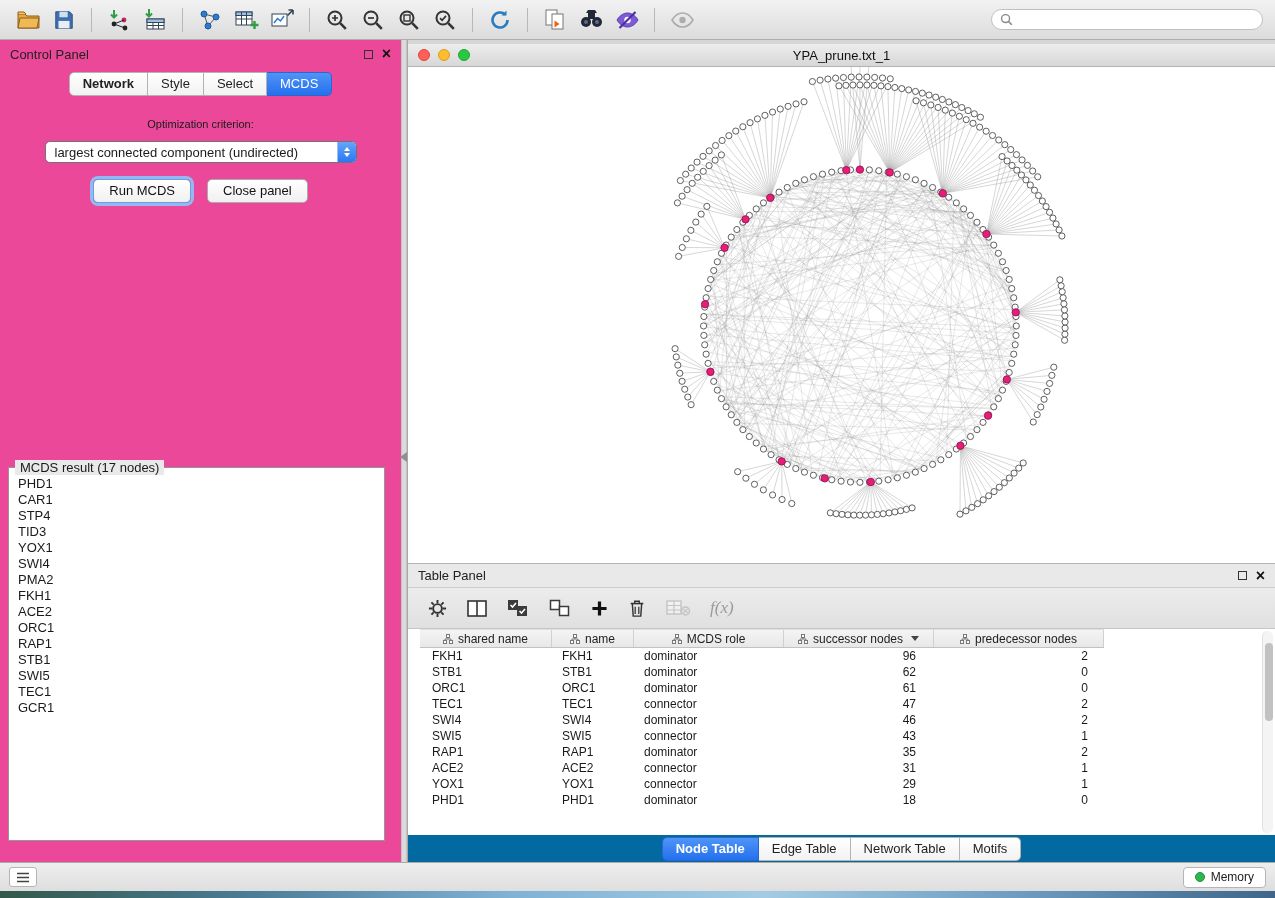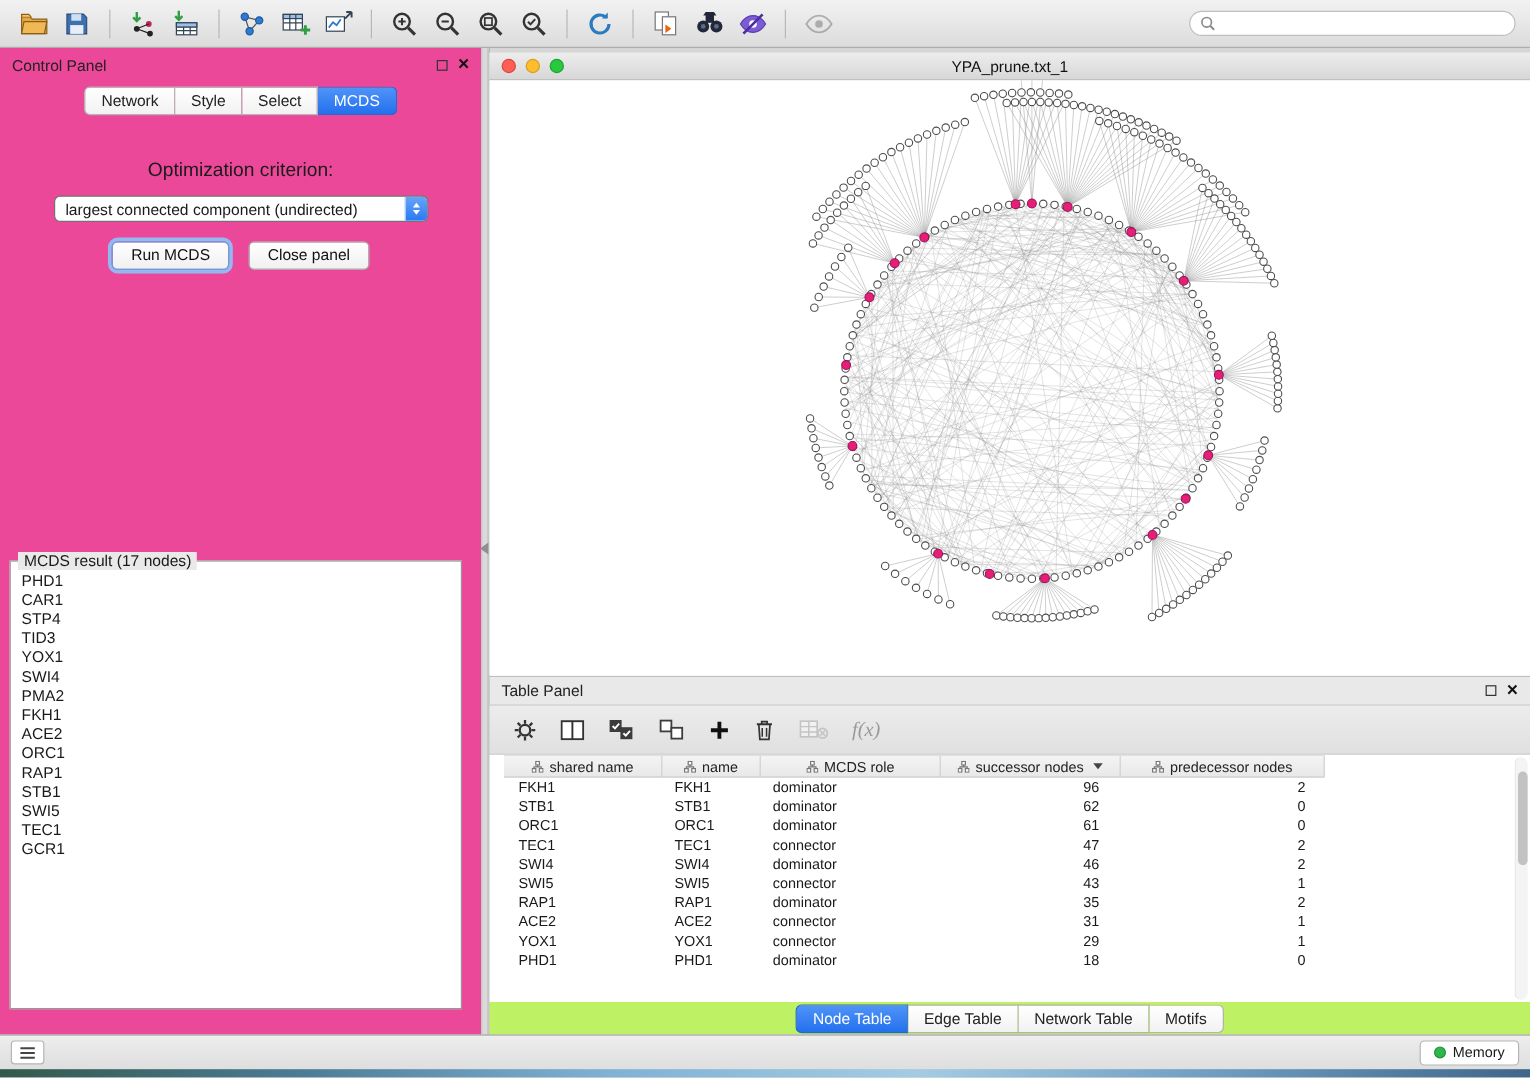--- a/index.html
+++ b/index.html
@@ -26,25 +26,25 @@
   .cp-header { height:28px; display:flex; align-items:center; padding:0 10px; gap:8px; }
   .panel-title { font-size:13px; color:#222; }
   .panel-icons { margin-left:auto; display:flex; align-items:center; gap:9px; }
   .float-icon { width:9px; height:9px; border:1.5px solid #333; display:inline-block; }
   .close-icon { font-size:16px; font-weight:bold; color:#111; line-height:12px; }
 
   .cp-tabs, .tp-tabs { display:flex; justify-content:center; }
   .cp-tabs { margin-top:4px; }
   .seg-tab { background:linear-gradient(#ffffff,#f2f2f2); border:1px solid #b3b3b3; border-left:none;
     padding:3px 13px 4px; font-size:13px; cursor:default; color:#222; }
-  .seg-tab:first-child { border-left:1px solid #b3b3b3; border-radius:5px 0 0 5px; }
+  .seg-tab:first-child { border-left:1px solid #b3b3b3; border-radius:5px 0 0 5px;font-weight:bold; }
   .seg-tab:last-child { border-radius:0 5px 5px 0; }
   .seg-tab.active { background:linear-gradient(#4f94f7,#2470ee); border-color:#2b66cf; color:#fff; }
 
-  .opt-label { text-align:center; margin-top:38px; font-size:16px; }
+  .opt-label { text-align:center; margin-top:22px; font-size:11px; }
   .dropdown { margin:11px auto 0; width:312px; height:22px; background:#fff; border:1px solid #737373;
     border-radius:5px; display:flex; align-items:center; padding-left:9px; font-size:13px; position:relative; }
   .dd-stepper { position:absolute; right:0; top:0; bottom:0; width:19px;
     background:linear-gradient(#66a5f8,#2a78f4); border-radius:0 4px 4px 0; border-left:1px solid #9cbef0;
     display:flex; flex-direction:column; align-items:center; justify-content:center; gap:2px; }
   .dd-up { width:0; height:0; border-left:3.5px solid transparent; border-right:3.5px solid transparent; border-bottom:4.5px solid #fff; }
   .dd-down { width:0; height:0; border-left:3.5px solid transparent; border-right:3.5px solid transparent; border-top:4.5px solid #fff; }
 
   .btn-row { display:flex; justify-content:center; gap:16px; margin-top:16px; }
   .mac-btn { background:linear-gradient(#ffffff,#f0f0f0); border:1px solid #ababab; border-radius:5px;
@@ -94,21 +94,21 @@
   .c0 { width:132px; padding-left:12px; }
   .c1 { width:82px; padding-left:10px; }
   .c2 { width:150px; padding-left:10px; }
   .c3 { width:150px; text-align:right; padding-right:18px; }
   .c4 { width:170px; text-align:right; padding-right:16px; }
   .hcell.c0,.hcell.c1,.hcell.c2,.hcell.c3,.hcell.c4 { padding:0; text-align:center; }
   .sort-arrow { width:0; height:0; border-left:4px solid transparent; border-right:4px solid transparent; border-top:5px solid #444; margin-left:3px; }
   .vscroll { position:absolute; right:2px; top:2px; bottom:2px; width:11px; background:#f4f4f4; border-left:1px solid #e2e2e2; border-radius:6px; }
   .vthumb { position:absolute; top:12px; left:1.5px; width:8px; height:78px; background:#c2c2c2; border-radius:4px; }
 
-  .tp-tabs { height:27px; align-items:center; background:#bef264; }
+  .tp-tabs { height:27px; align-items:center; background:#0369a1; }
 
   
   .statusbar { position:absolute; left:0; right:0; bottom:7px; height:29px;
     background:linear-gradient(#eeeeee,#dedede); border-top:1px solid #ababab;
     display:flex; align-items:center; padding:0 9px;gap:35px; }
   .menu-btn { width:28px; height:20px; background:#fff; border:1px solid #b5b5b5; border-radius:3px;
     display:flex; align-items:center; justify-content:center; }
   .memory-btn { margin-left:auto; display:flex; align-items:center; gap:6px; background:#fff;
     border:1px solid #b5b5b5; border-radius:4px; padding:2px 11px 3px; font-size:12px; }
   .green-dot { width:10px; height:10px; border-radius:50%; background:#2db84d; border:1px solid #1f9038; }

